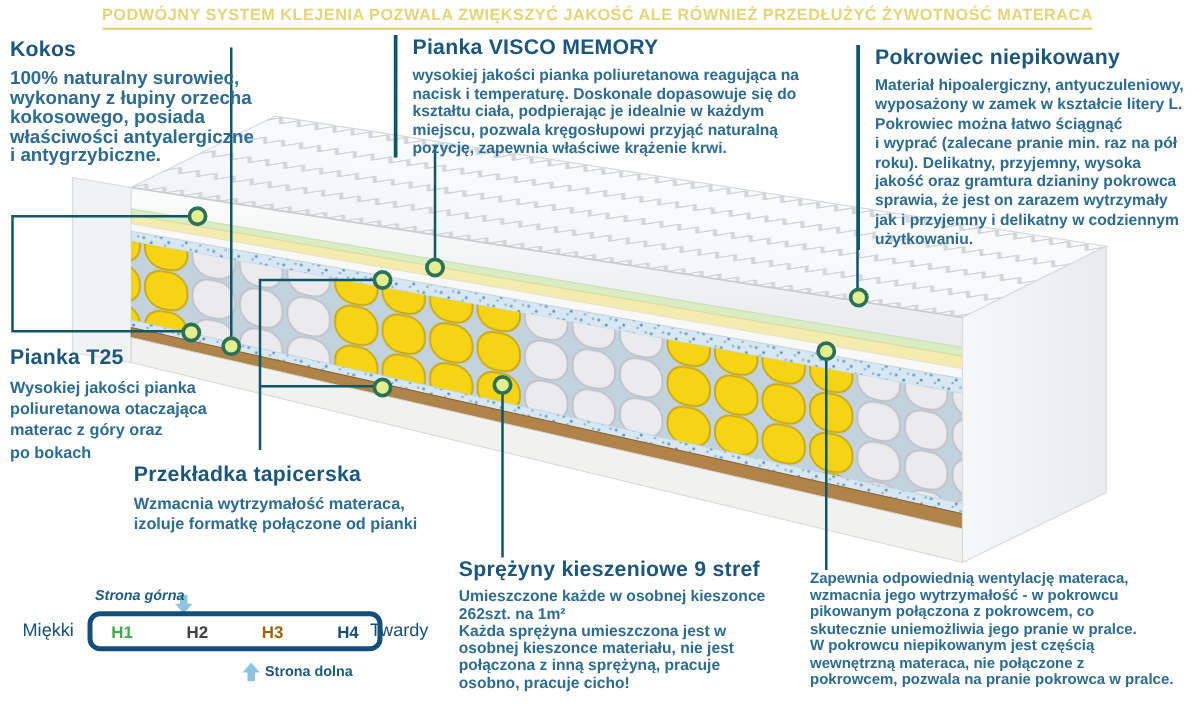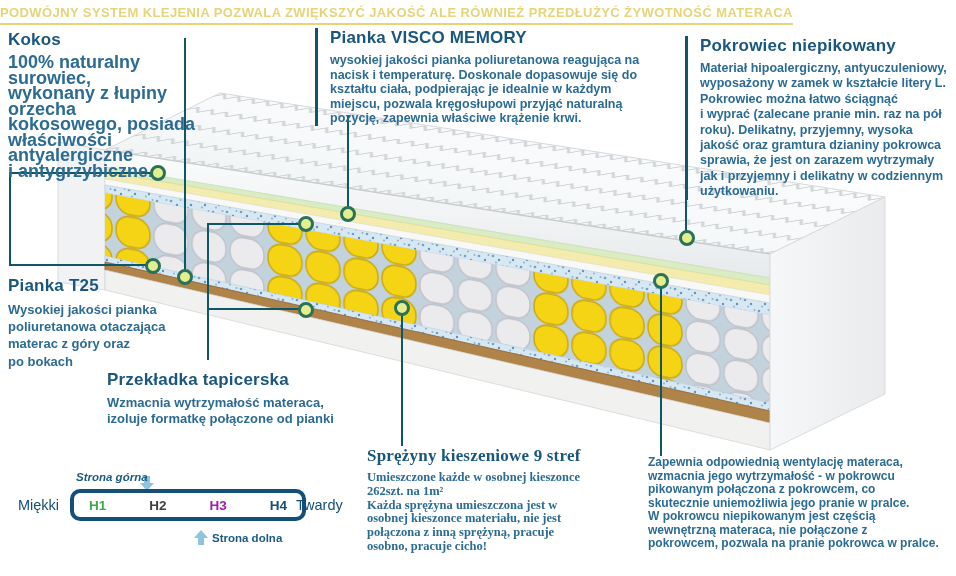--- a/index.html
+++ b/index.html
@@ -1,46 +1,46 @@
 <!DOCTYPE html>
 <html><head>
 <meta charset="utf-8">
 <style>
   html,body{margin:0;padding:0;background:#fff;}
   #stage{position:relative;width:956px;height:576px;background:#ffffff;overflow:hidden;
          font-family:"Liberation Sans","DejaVu Sans",sans-serif;}
   #art{position:absolute;left:0;top:0;z-index:1;}
   .txt{position:absolute;z-index:2;}
   
-  .banner{left:0;top:3px;width:956px;text-align:left;}
+  .banner{left:0;top:3px;width:956px;text-align:center;}
   .banner span{display:inline-block;color:#e6d478;font-size:13px;font-weight:700;
                letter-spacing:.4px;border-bottom:2px solid #e6d478;padding-bottom:3px;}
   
   .block h3{margin:0 0 5px 0;font-size:17px;font-weight:700;color:#1a567e;letter-spacing:.2px;}
   .block p{margin:0;font-weight:700;color:#2c6b92;white-space:pre-line;}
   .bar{border-left:3px solid #0f5667;padding-left:12px;}
-  .b-kokos{left:8px;top:30px;width:200px;}       .b-kokos p{font-size:18px;line-height:15.5px;}
+  .b-kokos{left:8px;top:30px;width:200px;}       .b-kokos p{font-size:15px;line-height:15.5px;}
   .b-visco{left:315px;top:28px;width:382px;}     .b-visco p{font-size:12.5px;line-height:14.6px;}
   .b-pokrowiec{left:685px;top:36px;width:268px;} .b-pokrowiec p{font-size:12.5px;line-height:15.4px;}
   .b-t25{left:8px;top:276px;width:215px;}        .b-t25 p{font-size:13px;line-height:17.2px;}
   .b-przekladka{left:107px;top:370px;width:295px;} .b-przekladka p{font-size:13px;line-height:16px;}
-  .b-sprezyny{left:367px;top:446px;width:300px;font-family:Liberation Serif, serif;} .b-sprezyny p{font-size:12.5px;line-height:13.8px;}
+  .b-sprezyny{left:367px;top:446px;width:300px;} .b-sprezyny p{font-size:12.5px;line-height:13.8px;}
   .b-wlokno{left:648px;top:456px;width:308px;}   .b-wlokno p{font-size:12px;line-height:13.5px;}
   
   .side-label{font-size:11.5px;font-weight:700;color:#1c5a80;}
   .lbl-gorna{left:76px;top:471px;font-style:italic;}
   .lbl-dolna{left:212px;top:532px;}
   .soft-hard{font-size:14.5px;font-weight:400;color:#134f78;}
   .lbl-miekki{left:18px;top:497px;}
   .lbl-twardy{left:296px;top:497px;}
   .scale-box{left:70px;top:489px;width:236px;height:32px;box-sizing:border-box;
              border:4px solid #134f78;border-radius:10px;background:#fff;
              display:flex;align-items:center;justify-content:space-between;padding:0 15px;}
   .scale-box span{font-size:13.5px;font-weight:700;}
-  .lvl-0{color:#3dab49;} .lvl-1{color:#404040;} .lvl-2{color:#a21caf;} .lvl-3{color:#134f78;}
+  .lvl-0{color:#3dab49;} .lvl-1{color:#404040;} .lvl-2{color:#a16207;} .lvl-3{color:#134f78;}
 </style>
 </head>
 <body>
 
 <div id="stage">
 
   <svg id="art" width="956" height="576" viewBox="0 0 956 576">
     <defs>
       <linearGradient id="topGrad" x1="0" y1="1" x2="1" y2="0">
         <stop offset="0" stop-color="#e7ebed"></stop>

